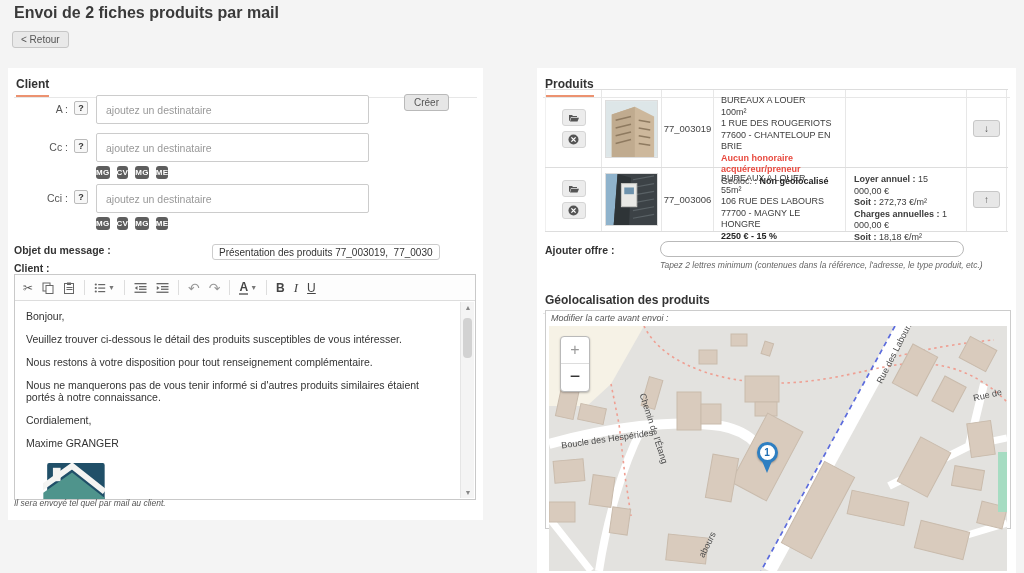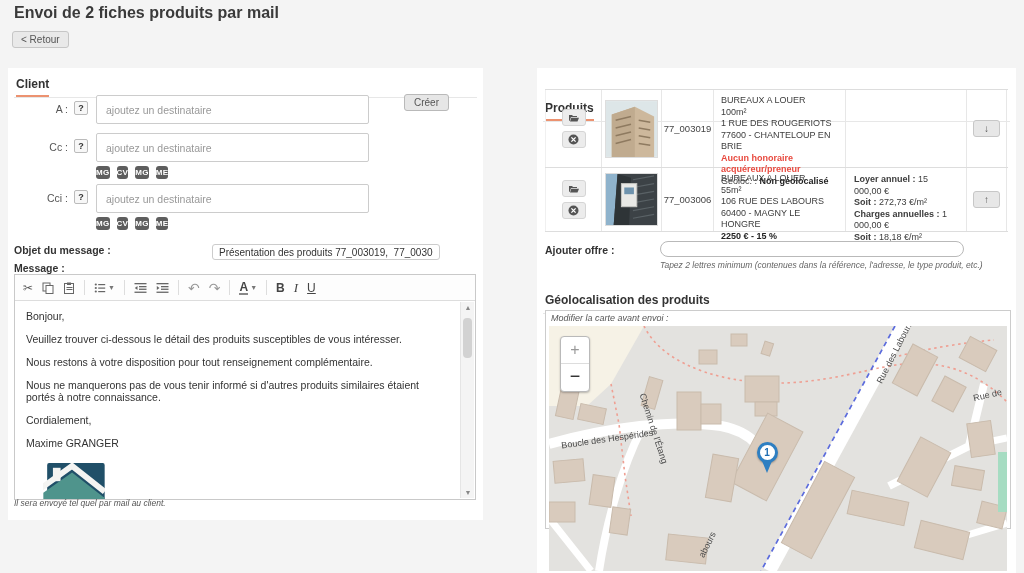--- a/index.html
+++ b/index.html
@@ -137,21 +137,21 @@
     <div class="badge-row" style="top:149px;">
       <span class="badge">MG</span>
       <span class="badge">CV</span>
       <span class="badge">MG</span>
       <span class="badge">ME</span>
     </div>
 
     <div class="subject-label">Objet du message :</div>
     <input class="subject-input" value="Présentation des produits 77_003019,  77_003006" style="">
 
-    <div class="message-label">Message :</div>
+    <div class="message-label">Client :</div>
     <div class="editor">
       <div class="ed-toolbar">
         <span class="ed-btn">✂</span>
         <span class="ed-btn">
           <svg width="12" height="12" viewBox="0 0 12 12">
               <rect x="1" y="1" width="7" height="8" fill="none" stroke="#666"></rect>
               <rect x="4" y="3.5" width="7" height="8" fill="#fff" stroke="#666"></rect>
             </svg>
         </span>
         <span class="ed-btn">
@@ -229,21 +229,21 @@
         </div>
       </div>
     </div>
 
     <div class="footnote">
       <div>Il sera envoyé tel quel par mail au client.</div>
     </div>
   </div>
 
   <div class="panel panel-right">
-    <div class="section-head" style="top:6px;margin-top:24px;">
+    <div class="section-head" style="top:6px;">
       <span>Produits</span>
     </div>
 
     <div class="prod-table">
 
       <div class="prow r1">
         <div class="pcell c-act">
           <span class="mini-btn">
             <svg width="12" height="10" viewBox="0 0 12 10">
                 <path d="M1,2 L4,2 L5,3 L9,3 L9,4 L3,4 L1.5,8 L1,8 Z" fill="#555"></path>
@@ -319,21 +319,21 @@
             </g>
             <rect x="16" y="10" width="16" height="24" fill="#e9e9e6" stroke="#c9c9c4"></rect>
             <rect x="19" y="14" width="10" height="7" fill="#6f93ad"></rect>
           </svg>
         </div>
         <div class="pcell c-ref">77_003006</div>
         <div class="pcell c-det">
           <div>BUREAUX A LOUER</div>
           <div>55m²</div>
           <div>106 RUE DES LABOURS</div>
-          <div>60400 - MAGNY LE HONGRE</div>
+          <div>77700 - MAGNY LE HONGRE</div>
           <div class="bold">2250 € - 15 %</div>
           <div><span>Géoloc. :</span> <span class="geo-red">1</span></div>
         </div>
         <div class="pcell c-fin">
           <div><span class="fin-label">Loyer annuel :</span> <span>15 000,00 €</span></div>
           <div><span class="fin-label">Soit :</span> <span>272,73 €/m²</span></div>
           <div><span class="fin-label">Charges annuelles :</span> <span>1 000,00 €</span></div>
           <div><span class="fin-label">Soit :</span> <span>18,18 €/m²</span></div>
         </div>
         <div class="pcell c-arr">

